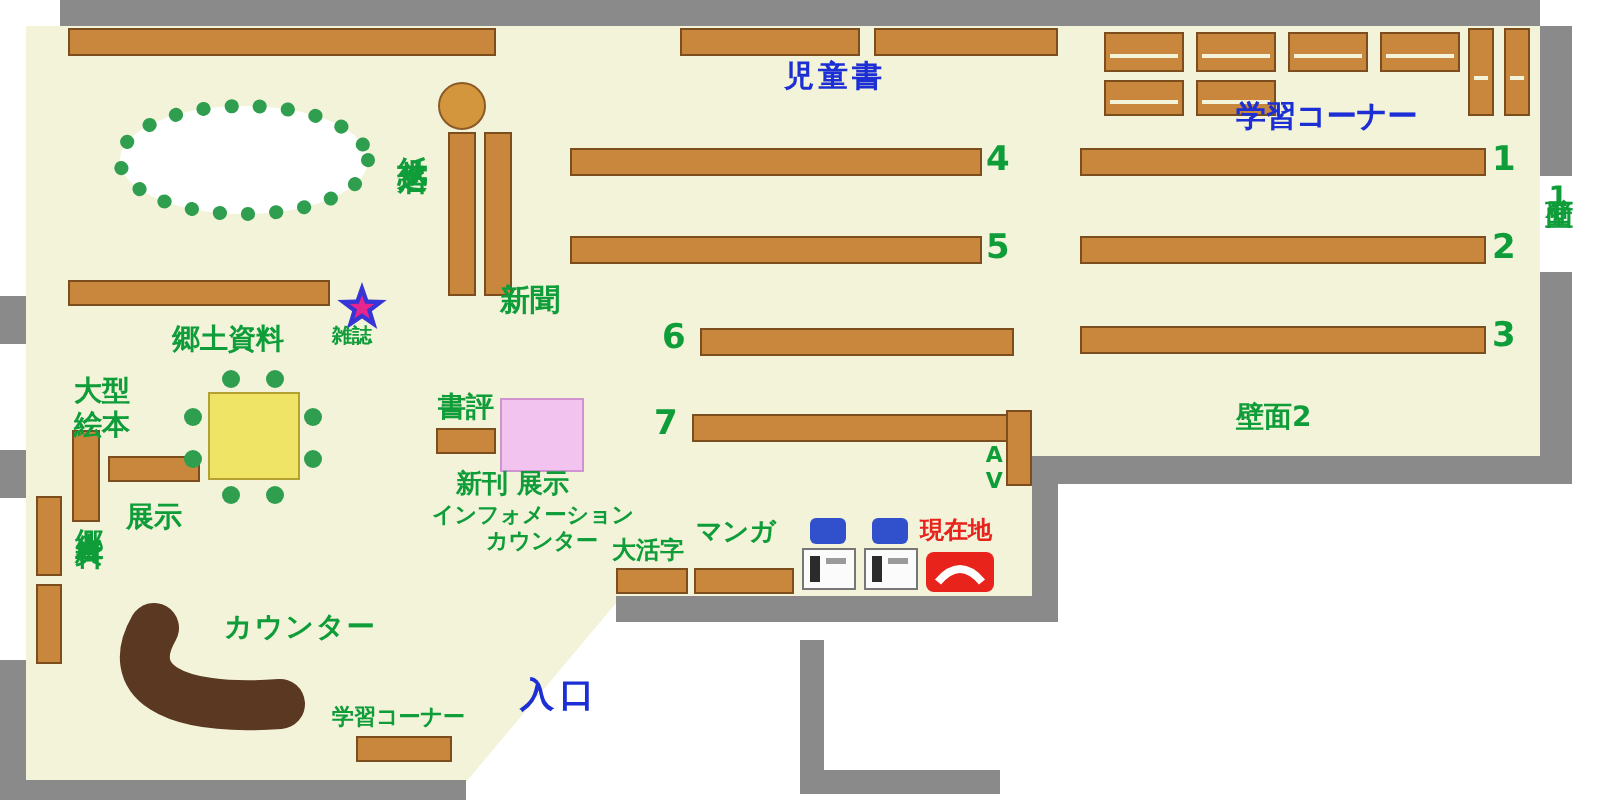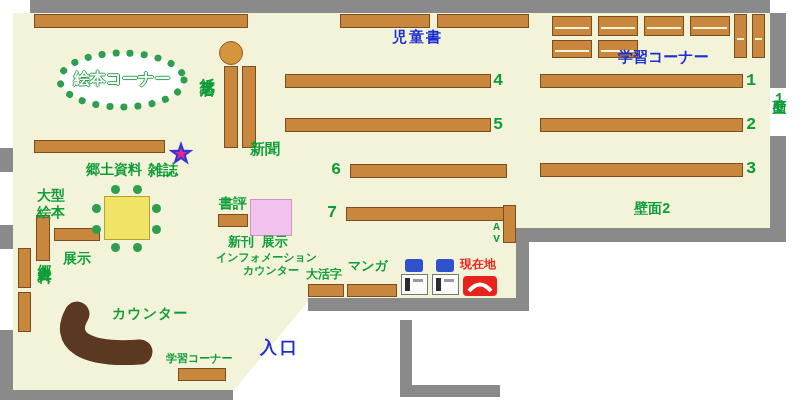--- a/index.html
+++ b/index.html
@@ -6,21 +6,21 @@
   #stage{position:relative;width:800px;height:400px;background:#ffffff;overflow:hidden;
          font-family:"DejaVu Sans",sans-serif;}
   .abs{position:absolute;}
   .floor{position:absolute;left:0;top:0;width:800px;height:400px;background:#f3f3d9;
          clip-path:polygon(13px 13px,770px 13px,770px 230px,516px 230px,516px 298px,
                            311px 298px,233px 391px,13px 391px);}
   .wall{position:absolute;background:#8a8a8a;}
   .shelf{position:absolute;background:#c9873e;border:1px solid #7c4e1d;box-sizing:border-box;}
   .desk{position:absolute;background:#c9873e;border:1px solid #7c4e1d;box-sizing:border-box;}
   .desk::after{content:"";position:absolute;left:2px;right:2px;top:55%;height:2px;background:#f3f3d9;}
-  .lbl{position:absolute;white-space:nowrap;line-height:1.15;font-weight:bold;font-family:Liberation Mono, monospace;}
+  .lbl{position:absolute;white-space:nowrap;line-height:1.15;font-weight:bold;}
   .g{color:#0f9d3a;}
   .b{color:#1c2fd4;}
   .r{color:#e8231c;}
   .wt{color:#ffffff;text-shadow:1px 0 #2f9e4f,-1px 0 #2f9e4f,0 1px #2f9e4f,0 -1px #2f9e4f;}
   .vert{writing-mode:vertical-rl;text-orientation:upright;letter-spacing:2px;}
   .num{font-size:17px;}
   .dot{position:absolute;width:9px;height:9px;border-radius:50%;background:#2f9e4f;}
   .table-y{position:absolute;background:#efe466;border:1px solid #b3a232;box-sizing:border-box;}
   .pink{position:absolute;background:#f3c3f0;border:1px solid #cf93cf;box-sizing:border-box;}
   .seat{position:absolute;background:#3050cc;border-radius:3px;}
@@ -82,21 +82,20 @@
   <div class="shelf" style="left:18px;top:292px;width:13px;height:40px"></div>
   <div class="shelf" style="left:218px;top:214px;width:30px;height:13px"></div>
   <div class="shelf" style="left:503px;top:205px;width:13px;height:38px"></div>
   <div class="shelf" style="left:308px;top:284px;width:36px;height:13px"></div>
   <div class="shelf" style="left:347px;top:284px;width:50px;height:13px"></div>
   <div class="shelf" style="left:178px;top:368px;width:48px;height:13px"></div>
 
   <svg class="abs" style="left:52px;top:46px" width="140" height="68">
     <ellipse cx="70" cy="34" rx="62" ry="27" fill="#ffffff" stroke="#2f9e4f" stroke-width="7" stroke-dasharray="0.1 14" stroke-linecap="round"></ellipse>
   </svg>
-  <div class="lbl wt" style="left:52px;top:71px;width:140px;text-align:center;font-size:16px">絵本コーナー</div>
 
   <div class="table-y" style="left:104px;top:196px;width:46px;height:44px"></div>
   <div class="dot" style="left:111px;top:185px"></div>
   <div class="dot" style="left:133px;top:185px"></div>
   <div class="dot" style="left:111px;top:243px"></div>
   <div class="dot" style="left:133px;top:243px"></div>
   <div class="dot" style="left:92px;top:204px"></div>
   <div class="dot" style="left:92px;top:225px"></div>
   <div class="dot" style="left:152px;top:204px"></div>
   <div class="dot" style="left:152px;top:225px"></div>
@@ -124,40 +123,40 @@
   <svg class="abs" style="left:462px;top:275px" width="36" height="22">
     <rect x="1" y="1" width="34" height="20" rx="4" fill="#e8231c"></rect>
     <path d="M7,16 Q18,3 29,16" stroke="#ffffff" stroke-width="4" fill="none"></path>
   </svg>
 
   <div class="lbl b" style="left:392px;top:30px;font-size:15px;letter-spacing:2px">児童書</div>
   <div class="lbl b" style="left:618px;top:50px;font-size:15px">学習コーナー</div>
   <div class="lbl g vert" style="left:771px;top:87px;font-size:14px">壁面1</div>
   <div class="lbl g vert" style="left:197px;top:66px;font-size:15px">紙芝居</div>
   <div class="lbl g" style="left:250px;top:142px;font-size:15px">新聞</div>
-  <div class="lbl g" style="left:148px;top:163px;font-size:15px">雑誌</div>
+  <div class="lbl g" style="left:166px;top:163px;font-size:10px">雑誌</div>
   <div class="lbl g" style="left:86px;top:162px;font-size:14px">郷土資料</div>
   <div class="lbl g" style="left:37px;top:188px;font-size:14px;line-height:1.2;white-space:normal">
     <span style="display:block">大型</span>
     <span style="display:block">絵本</span>
   </div>
   <div class="lbl g" style="left:63px;top:251px;font-size:14px">展示</div>
   <div class="lbl g vert" style="left:36px;top:253px;font-size:14px">郷土資料</div>
   <div class="lbl g" style="left:219px;top:196px;font-size:14px">書評</div>
   <div class="lbl g" style="left:228px;top:236px;font-size:13px">新刊 展示</div>
   <div class="lbl g" style="left:216px;top:252px;font-size:11px">インフォメーション</div>
   <div class="lbl g" style="left:243px;top:265px;font-size:11px">カウンター</div>
   <div class="lbl g" style="left:306px;top:269px;font-size:12px">大活字</div>
   <div class="lbl g" style="left:348px;top:260px;font-size:13px">マンガ</div>
   <div class="lbl r" style="left:460px;top:259px;font-size:12px">現在地</div>
   <div class="lbl g" style="left:112px;top:306px;font-size:14px;letter-spacing:1px">カウンター</div>
   <div class="lbl g" style="left:166px;top:353px;font-size:11px">学習コーナー</div>
   <div class="lbl b" style="left:260px;top:339px;font-size:17px;letter-spacing:3px">入口</div>
   <div class="lbl g vert" style="left:490px;top:221px;font-size:11px;letter-spacing:0">AV</div>
-  <div class="lbl g" style="left:634px;top:201px;font-size:14px">壁面2</div>
+  <div class="lbl g" style="left:618px;top:201px;font-size:14px">壁面2</div>
 
   <div class="lbl g num" style="left:493px;top:71px">4</div>
   <div class="lbl g num" style="left:493px;top:115px">5</div>
   <div class="lbl g num" style="left:331px;top:160px">6</div>
   <div class="lbl g num" style="left:327px;top:203px">7</div>
   <div class="lbl g num" style="left:746px;top:71px">1</div>
   <div class="lbl g num" style="left:746px;top:115px">2</div>
   <div class="lbl g num" style="left:746px;top:159px">3</div>
 
 </div>

